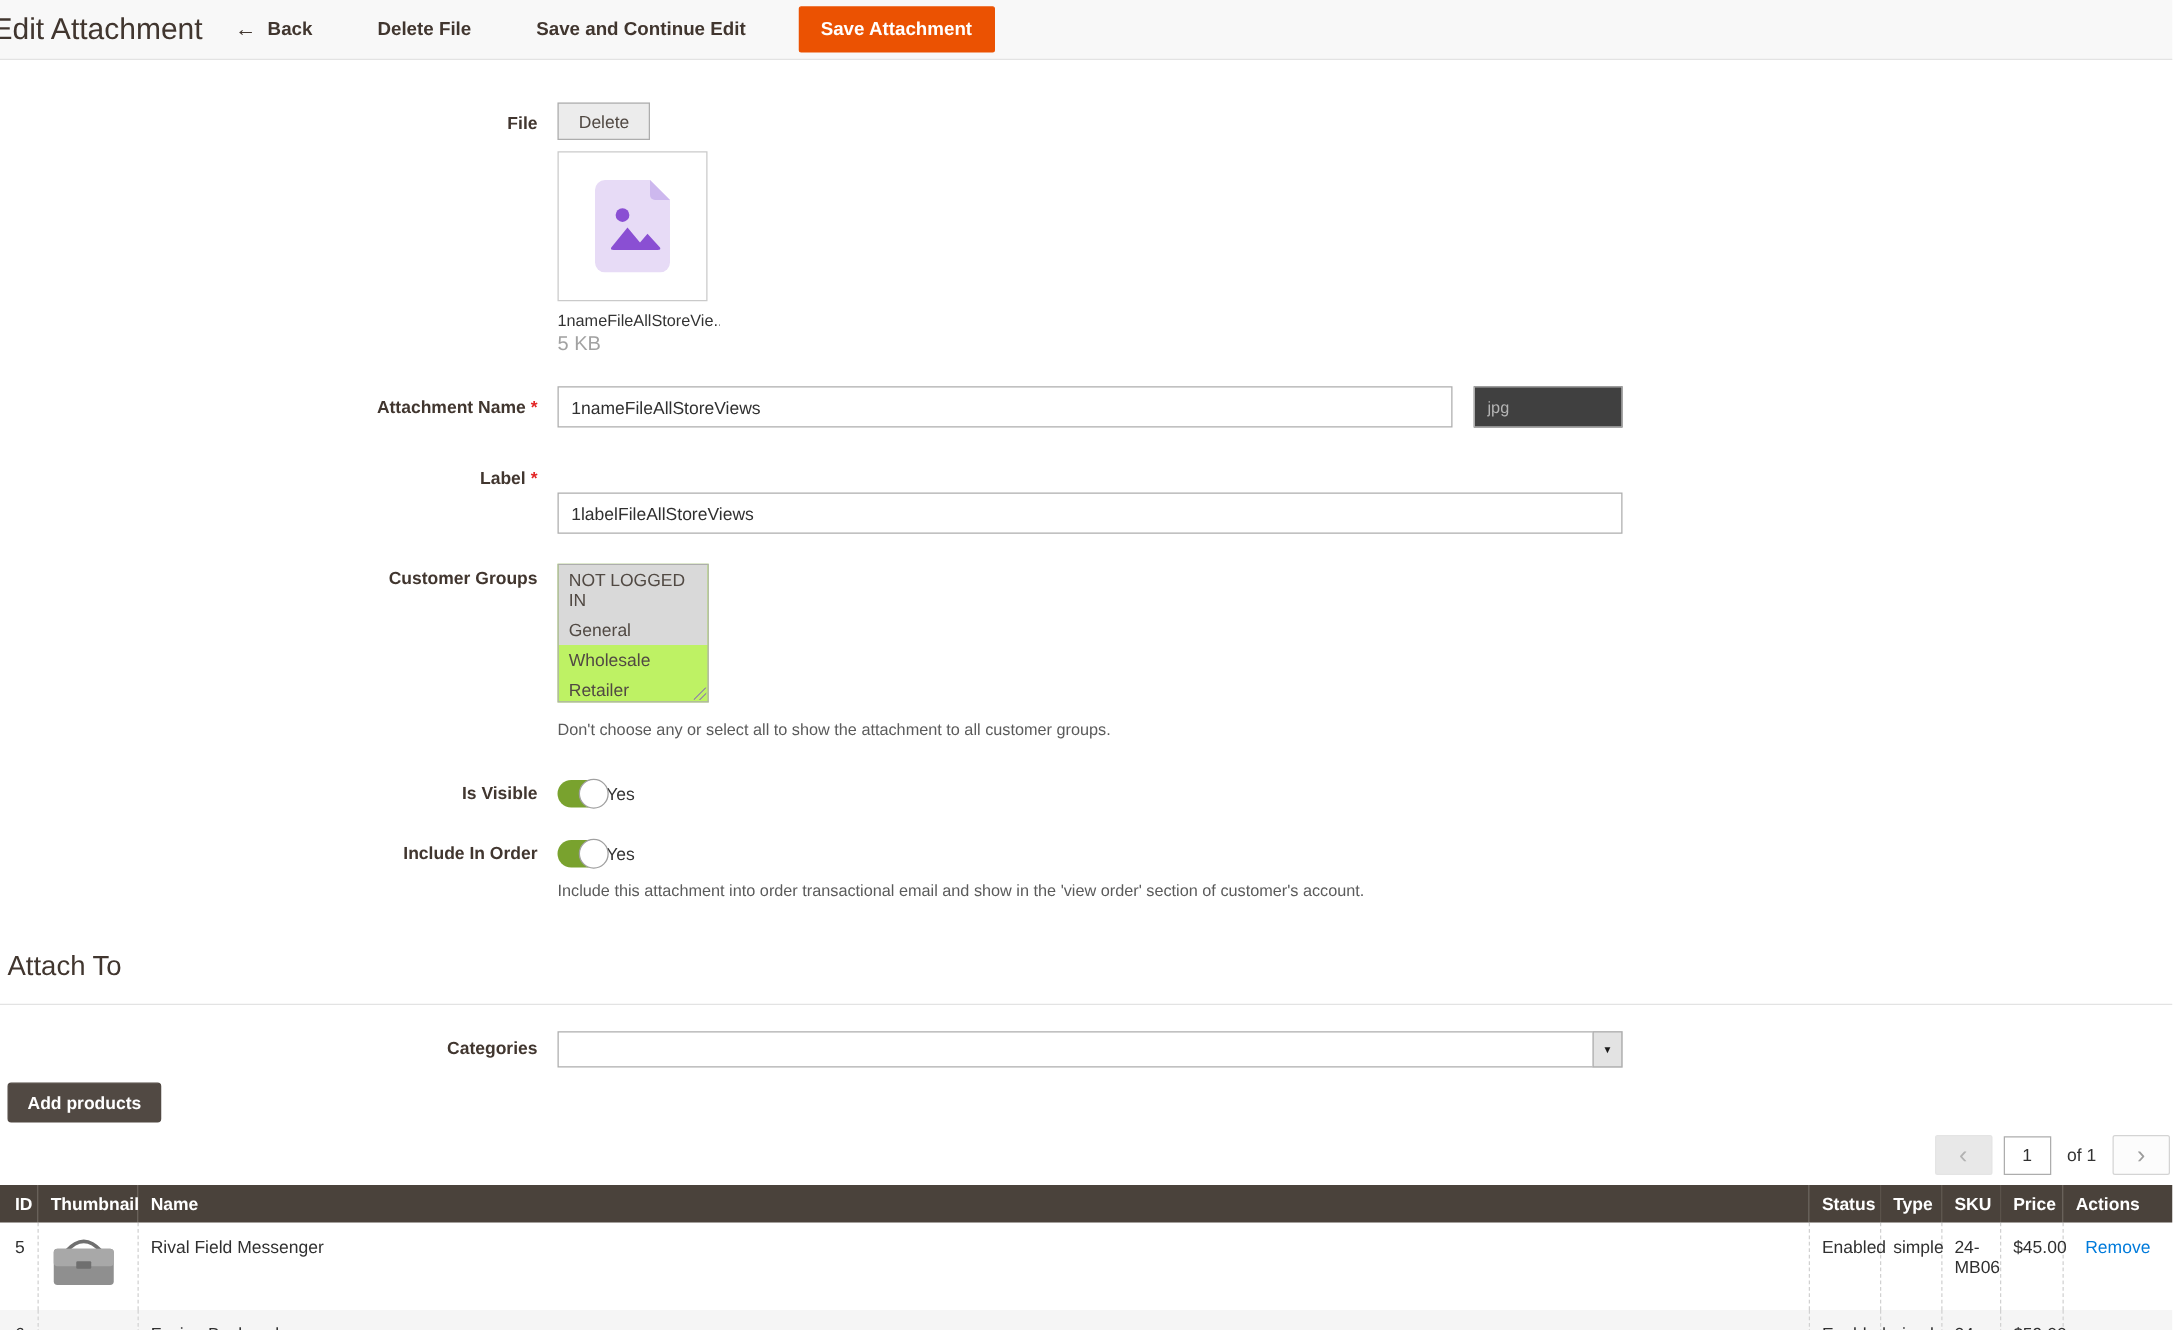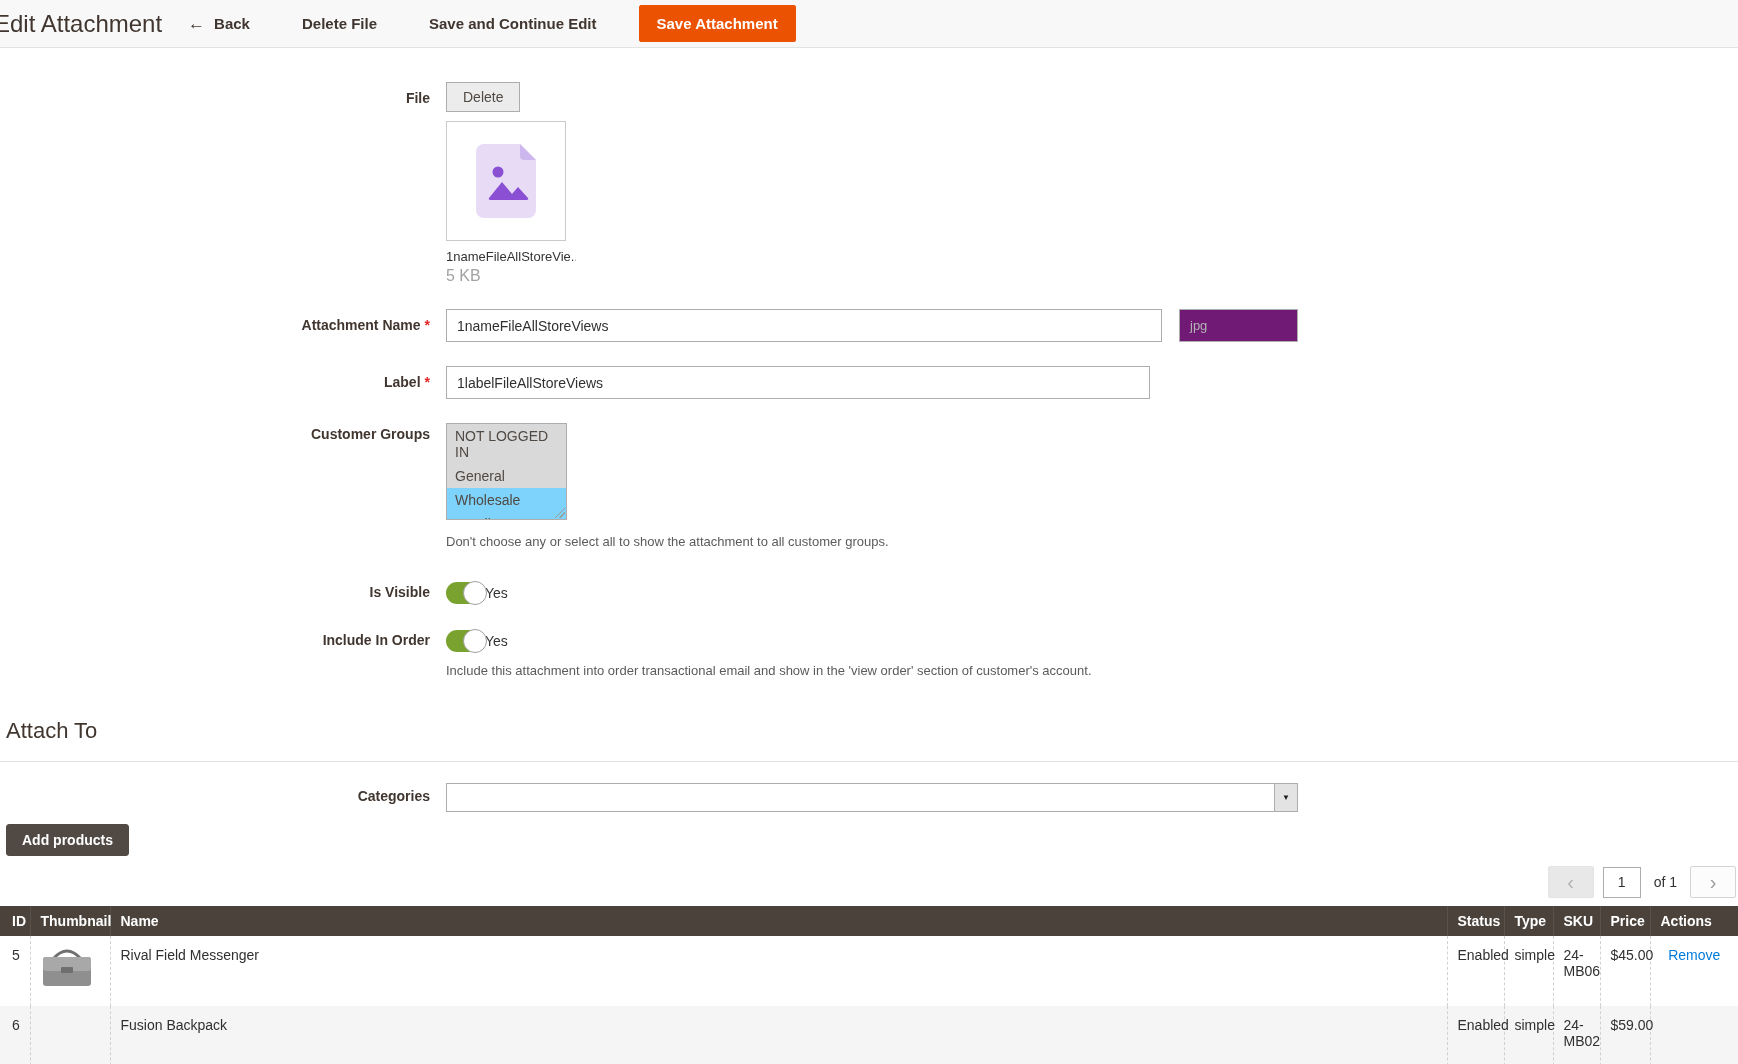--- a/index.html
+++ b/index.html
@@ -56,32 +56,32 @@
   }
   .file-name { font-size:13px; color:#333; margin-top:8px; width:130px;
     white-space:nowrap; overflow:hidden; }
   .file-size { font-size:16px; color:#a2a2a2; margin-top:3px; }
 
   .text-input {
     height:33px; border:1px solid #adadad; padding:0 10px;
     font-size:14px; color:#303030; font-family:inherit; background:#fff;
   }
   .input-name { width:716px; }
-  .input-label { width:704px; }
+  .input-label { width:852px;margin-top:28px; }
   .ext-box {
     display:inline-flex; align-items:center;
     width:119px; height:33px; margin-left:17px; padding:0 10px;
-    background:#701a75; border:1px solid #adadad; color:#b4b4b4; font-size:13px;
+    background:#404040; border:1px solid #adadad; color:#b4b4b4; font-size:13px;
     vertical-align:top;
   }
   .inline-wrap { display:flex; align-items:flex-start; }
 
   .listbox {
-    position:relative; width:121px; height:97px;
-    border:1px solid #adadad; background:#7dd3fc; overflow:hidden;
+    position:relative; width:121px; height:111px;
+    border:1px solid #adadad; background:#bef264; overflow:hidden;
   }
   .listbox .opt { padding:4px 8px; font-size:14px; color:#514943; cursor:pointer; }
   .listbox .opt.selected { background:#d9d9d9; }
   .resize-handle {
     position:absolute; right:1px; bottom:1px; width:10px; height:10px;
     background:linear-gradient(135deg, transparent 0 46%, #9a9a9a 46% 54%,
       transparent 54% 68%, #9a9a9a 68% 76%, transparent 76%);
   }
   .note-text { font-size:13px; color:#5b5b5b; margin-top:14px; }
 

